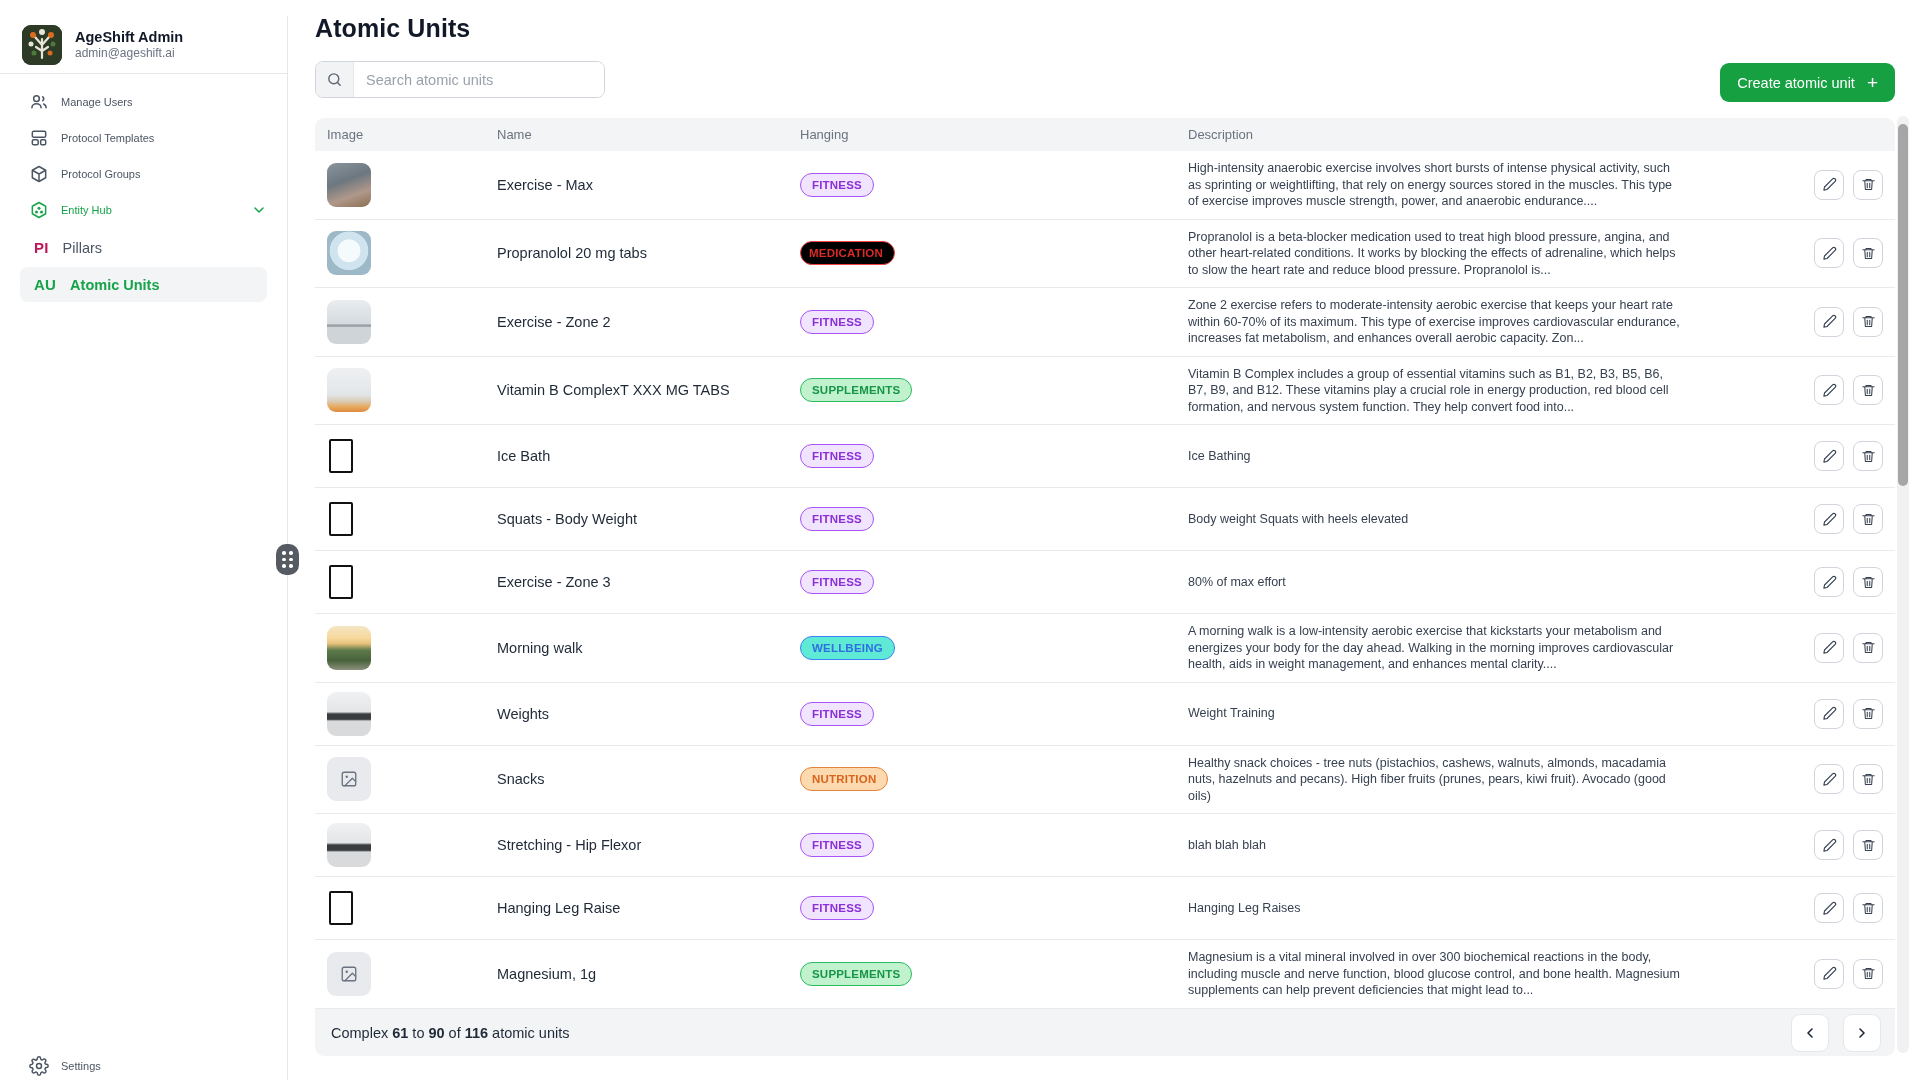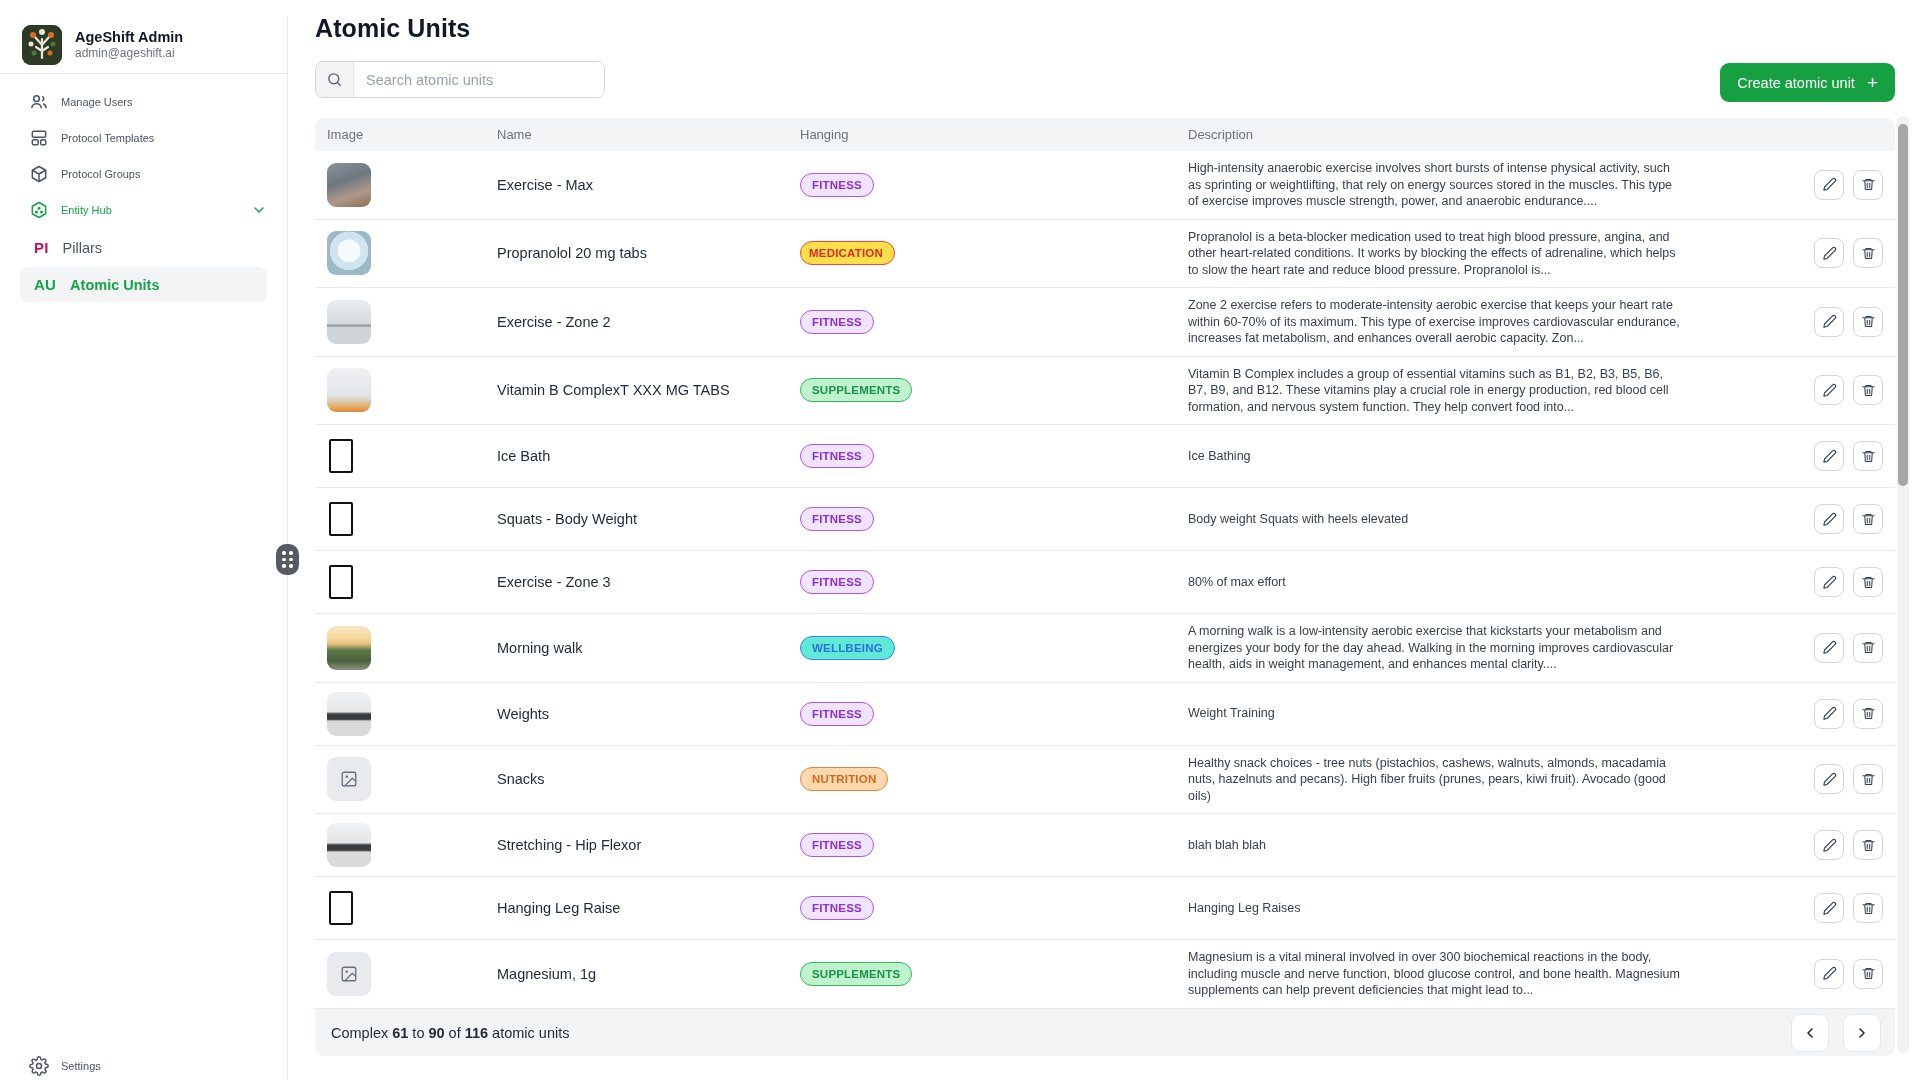--- a/index.html
+++ b/index.html
@@ -52,21 +52,21 @@
   .ph-icon { width:44px; height:44px; border-radius:9px; background:#e8eaed; display:flex; align-items:center; justify-content:center; }
   .img-photo-runner { background:linear-gradient(160deg,#8a949b 0%,#6d7780 40%,#b0988a 70%,#8a6f52 100%); }
   .img-photo-pills { background:radial-gradient(circle at 50% 45%,#f5fafc 0 34%,#cfe4ee 36% 58%,#9db9c8 60% 100%); }
   .img-photo-bike { background:linear-gradient(180deg,#e9edf0 0%,#d5dade 55%,#9aa2a8 56% 60%,#cfd4d8 62% 100%); }
   .img-photo-bottle { background:linear-gradient(180deg,#eef0f2 0%,#e3e6e9 60%,#d9cdb9 75%,#e8a95e 88%,#dd8b3f 100%); }
   .img-photo-sunrise { background:linear-gradient(180deg,#f4e6c4 0%,#f7d79a 28%,#e8c27c 40%,#5d7a4a 55%,#48633c 78%,#8a8f7a 100%); }
   .img-photo-bench { background:linear-gradient(180deg,#f0f1f2 0%,#e4e5e6 45%,#3a3d40 50% 62%,#d9dadb 66% 100%); }
 
   .pill { display:inline-flex; align-items:center; font-size:11.5px; font-weight:700; letter-spacing:0.2px; padding:5px 11px; border-radius:999px; border:1.5px solid; }
   .pill-FITNESS { background:#f1e4ff; border-color:#a855f7; color:#8b2fd6; }
-  .pill-MEDICATION { background:#fde047; border-color:#ef4444; color:#d92b2b;padding-left:8px; }
+  .pill-MEDICATION { background:#000000; border-color:#ef4444; color:#d92b2b;padding-left:8px; }
   .pill-SUPPLEMENTS { background:#c0f2cd; border-color:#2fb95e; color:#179548; }
   .pill-WELLBEING { background:#5eead4; border-color:#3b82f6; color:#2f6fe0; }
   .pill-NUTRITION { background:#fcd9ae; border-color:#e4833a; color:#d9641c; }
 
   .tfooter { display:flex; align-items:center; justify-content:space-between; background:#f3f4f6; border-radius:0 0 9px 9px; height:47px; padding:0 14px 0 16px; }
   .showing { font-size:14.5px; color:#1f2937; display:flex; gap:4px; }
   .showing b { font-weight:700; }
   .pager { display:flex; gap:14px; }
   .page-btn { width:38px; height:38px; background:#fff; border:1px solid #e5e7eb; border-radius:9px; display:flex; align-items:center; justify-content:center; cursor:pointer; font-size:18px; color:#1f2937; }
 

